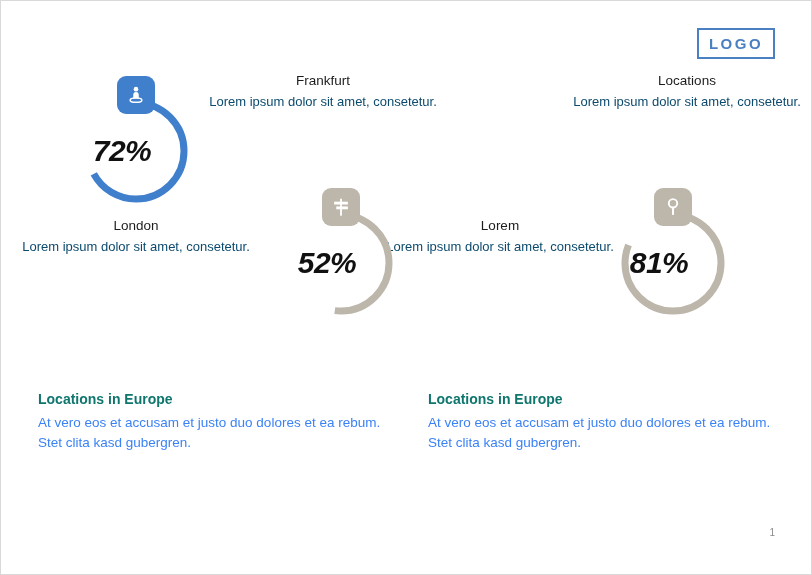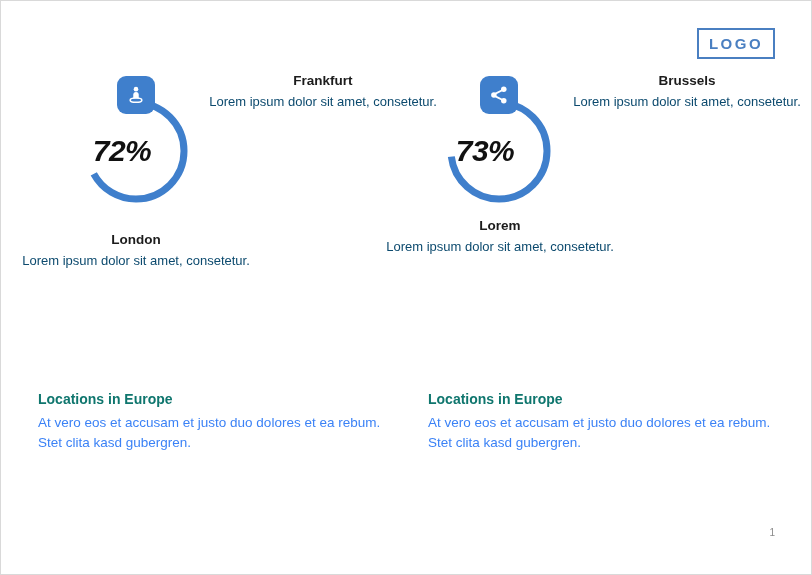--- a/index.html
+++ b/index.html
@@ -48,27 +48,27 @@
 
   
   #ring-london   {left:79px; top:94px;}
   #ring-madrid   {left:442px;top:94px;}
   #ring-frankfurt{left:284px;top:206px;}
   #ring-brussels {left:616px;top:206px;}
 
   
   .caption{position:absolute;text-align:center;width:230px;}
   .caption .city{
-    font-size:13.5px;font-weight:bold;color:#1c1c1c;
+    font-size:13.5px;font-weight:normal;color:#1c1c1c;
     margin:0 0 3px 0;line-height:1.25;
   }
   .caption .desc{
     font-size:13px;color:#0c4a6e;line-height:1.45;margin:0;
   }
-  #cap-london   {left:20px; top:217px;margin-top:14px;}
+  #cap-london   {left:20px; top:217px;}
   #cap-frankfurt{left:207px;top:72px;}
   #cap-madrid   {left:384px;top:217px;}
   #cap-brussels {left:571px;top:72px;}
 
   
   .para{position:absolute;width:360px;}
   .para .para-title{
     font-size:14px;font-weight:bold;color:#0f766e;
     margin:0 0 5px 0;line-height:1.3;
   }
@@ -104,47 +104,57 @@
         <ellipse cx="12" cy="17.6" rx="6.4" ry="2.3" fill="none" stroke="#ffffff" stroke-width="1.6"></ellipse>
       </svg>
     </div>
     <div class="ring-pct">72%</div>
   </div>
   <div class="caption" id="cap-london">
     <p class="city">London</p>
     <p class="desc">Lorem ipsum dolor sit amet, consetetur.</p>
   </div>
 
-  <div class="ring" id="ring-madrid">
-    <svg viewBox="0 0 112 112">
-      <circle class="arc" cx="56" cy="56" r="48" fill="none" stroke="#3f7fcc" stroke-width="7" stroke-linecap="butt" transform="rotate(-90 56 56)" stroke-dasharray="220.1628131635727 81.43008158104743"></circle>
-    </svg>
-    <div class="badge blue">
-      <svg viewBox="0 0 24 24">
-        <circle cx="17.2" cy="5.8" r="3.0" fill="#ffffff"></circle>
-        <circle cx="6.4" cy="12" r="3.0" fill="#ffffff"></circle>
-        <circle cx="17.2" cy="18.2" r="3.0" fill="#ffffff"></circle>
-        <line x1="7.6" y1="10.8" x2="16" y2="6.6" stroke="#ffffff" stroke-width="2"></line>
-        <line x1="7.6" y1="13.2" x2="16" y2="17.4" stroke="#ffffff" stroke-width="2"></line>
-      </svg>
-    </div>
-    <div class="ring-pct">73%</div>
-  </div>
   <div class="caption" id="cap-madrid">
     <p class="city">Lorem</p>
     <p class="desc">Lorem ipsum dolor sit amet, consetetur.</p>
   </div>
 
+  <div class="ring" id="ring-frankfurt">
+    <svg viewBox="0 0 112 112">
+      <circle class="arc" cx="56" cy="56" r="48" fill="none" stroke="#bdb6ab" stroke-width="7" stroke-linecap="butt" transform="rotate(-90 56 56)" stroke-dasharray="156.82830526720247 144.76458947741767"></circle>
+    </svg>
+    <div class="badge taupe">
+      <svg viewBox="0 0 24 24">
+        <rect x="11" y="3" width="2" height="18.5" fill="#ffffff"></rect>
+        <rect x="4.5" y="6.2" width="15" height="3.1" fill="#ffffff"></rect>
+        <rect x="6.8" y="11.4" width="12.7" height="3.1" fill="#ffffff"></rect>
+      </svg>
+    </div>
+    <div class="ring-pct">52%</div>
+  </div>
   <div class="caption" id="cap-frankfurt">
     <p class="city">Frankfurt</p>
     <p class="desc">Lorem ipsum dolor sit amet, consetetur.</p>
   </div>
 
+  <div class="ring" id="ring-brussels">
+    <svg viewBox="0 0 112 112">
+      <circle class="arc" cx="56" cy="56" r="48" fill="none" stroke="#bdb6ab" stroke-width="7" stroke-linecap="butt" transform="rotate(-90 56 56)" stroke-dasharray="244.29024474314232 57.302650001477815"></circle>
+    </svg>
+    <div class="badge taupe">
+      <svg viewBox="0 0 24 24">
+        <circle cx="12" cy="8" r="4.6" fill="none" stroke="#ffffff" stroke-width="2.1"></circle>
+        <rect x="10.9" y="12.2" width="2.2" height="8.4" fill="#ffffff"></rect>
+      </svg>
+    </div>
+    <div class="ring-pct">81%</div>
+  </div>
   <div class="caption" id="cap-brussels">
-    <p class="city">Brussels</p>
+    <p class="city">Locations</p>
     <p class="desc">Lorem ipsum dolor sit amet, consetetur.</p>
   </div>
 
   <div class="para" id="para-left">
     <p class="para-title">Locations in Europe</p>
     <p class="para-body">At vero eos et accusam et justo duo dolores et ea rebum. Stet clita kasd gubergren.</p>
   </div>
 
   <div class="para" id="para-right">
     <p class="para-title">Locations in Europe</p>

